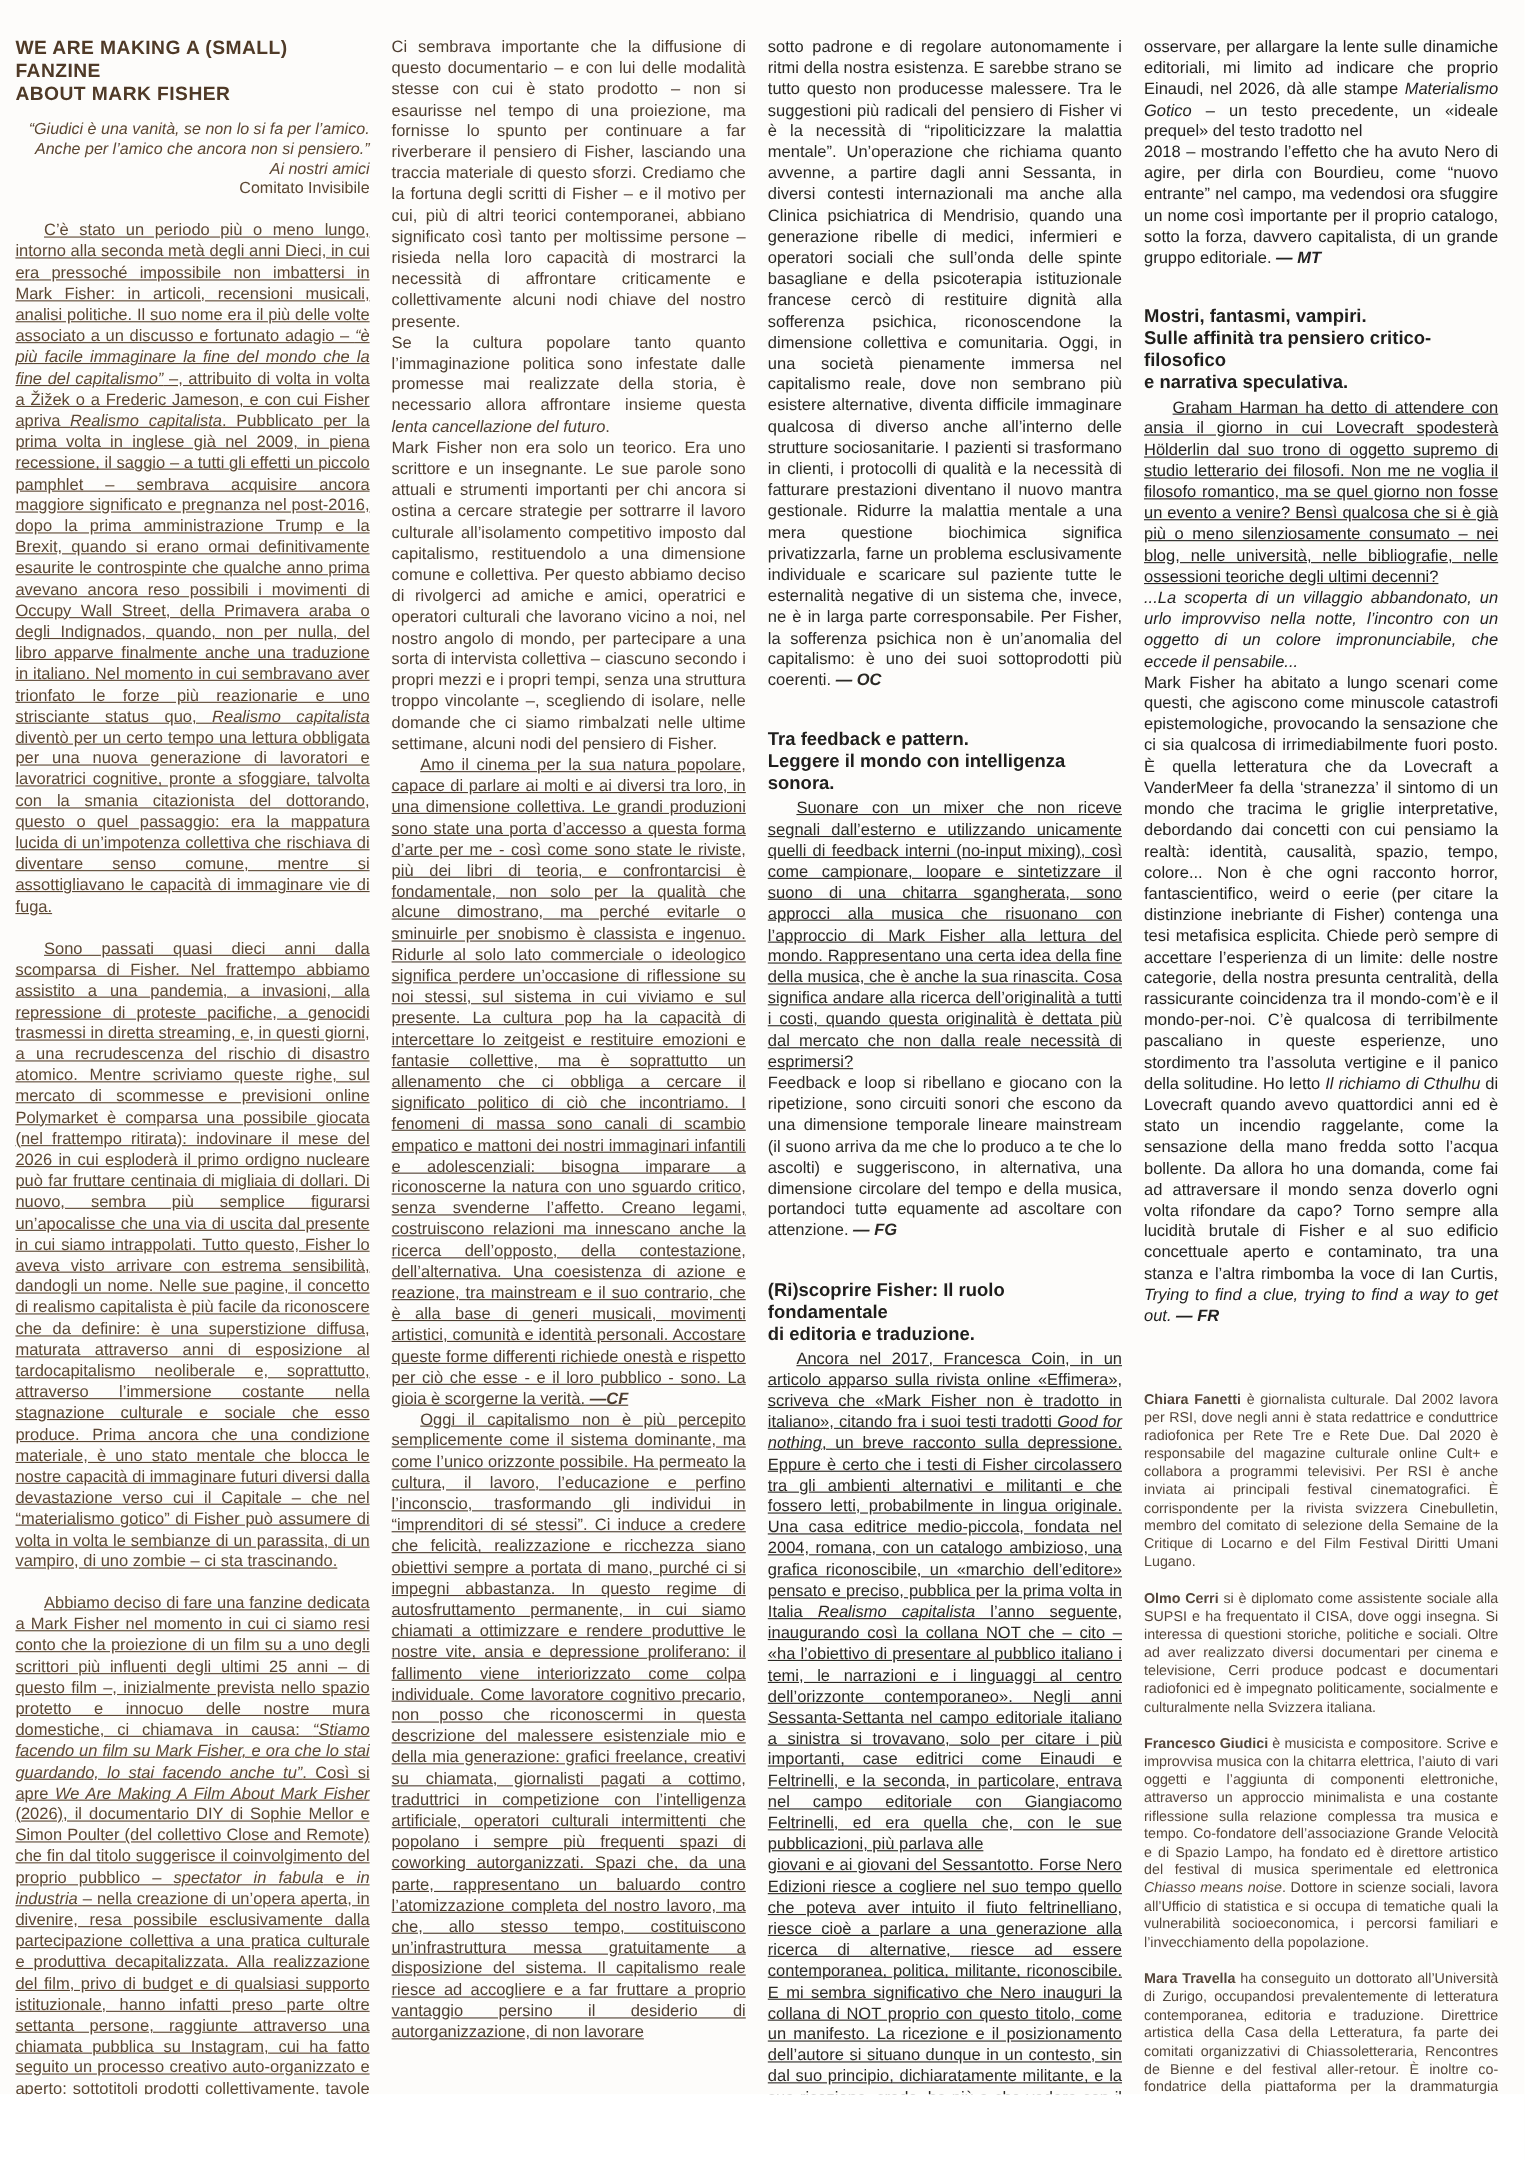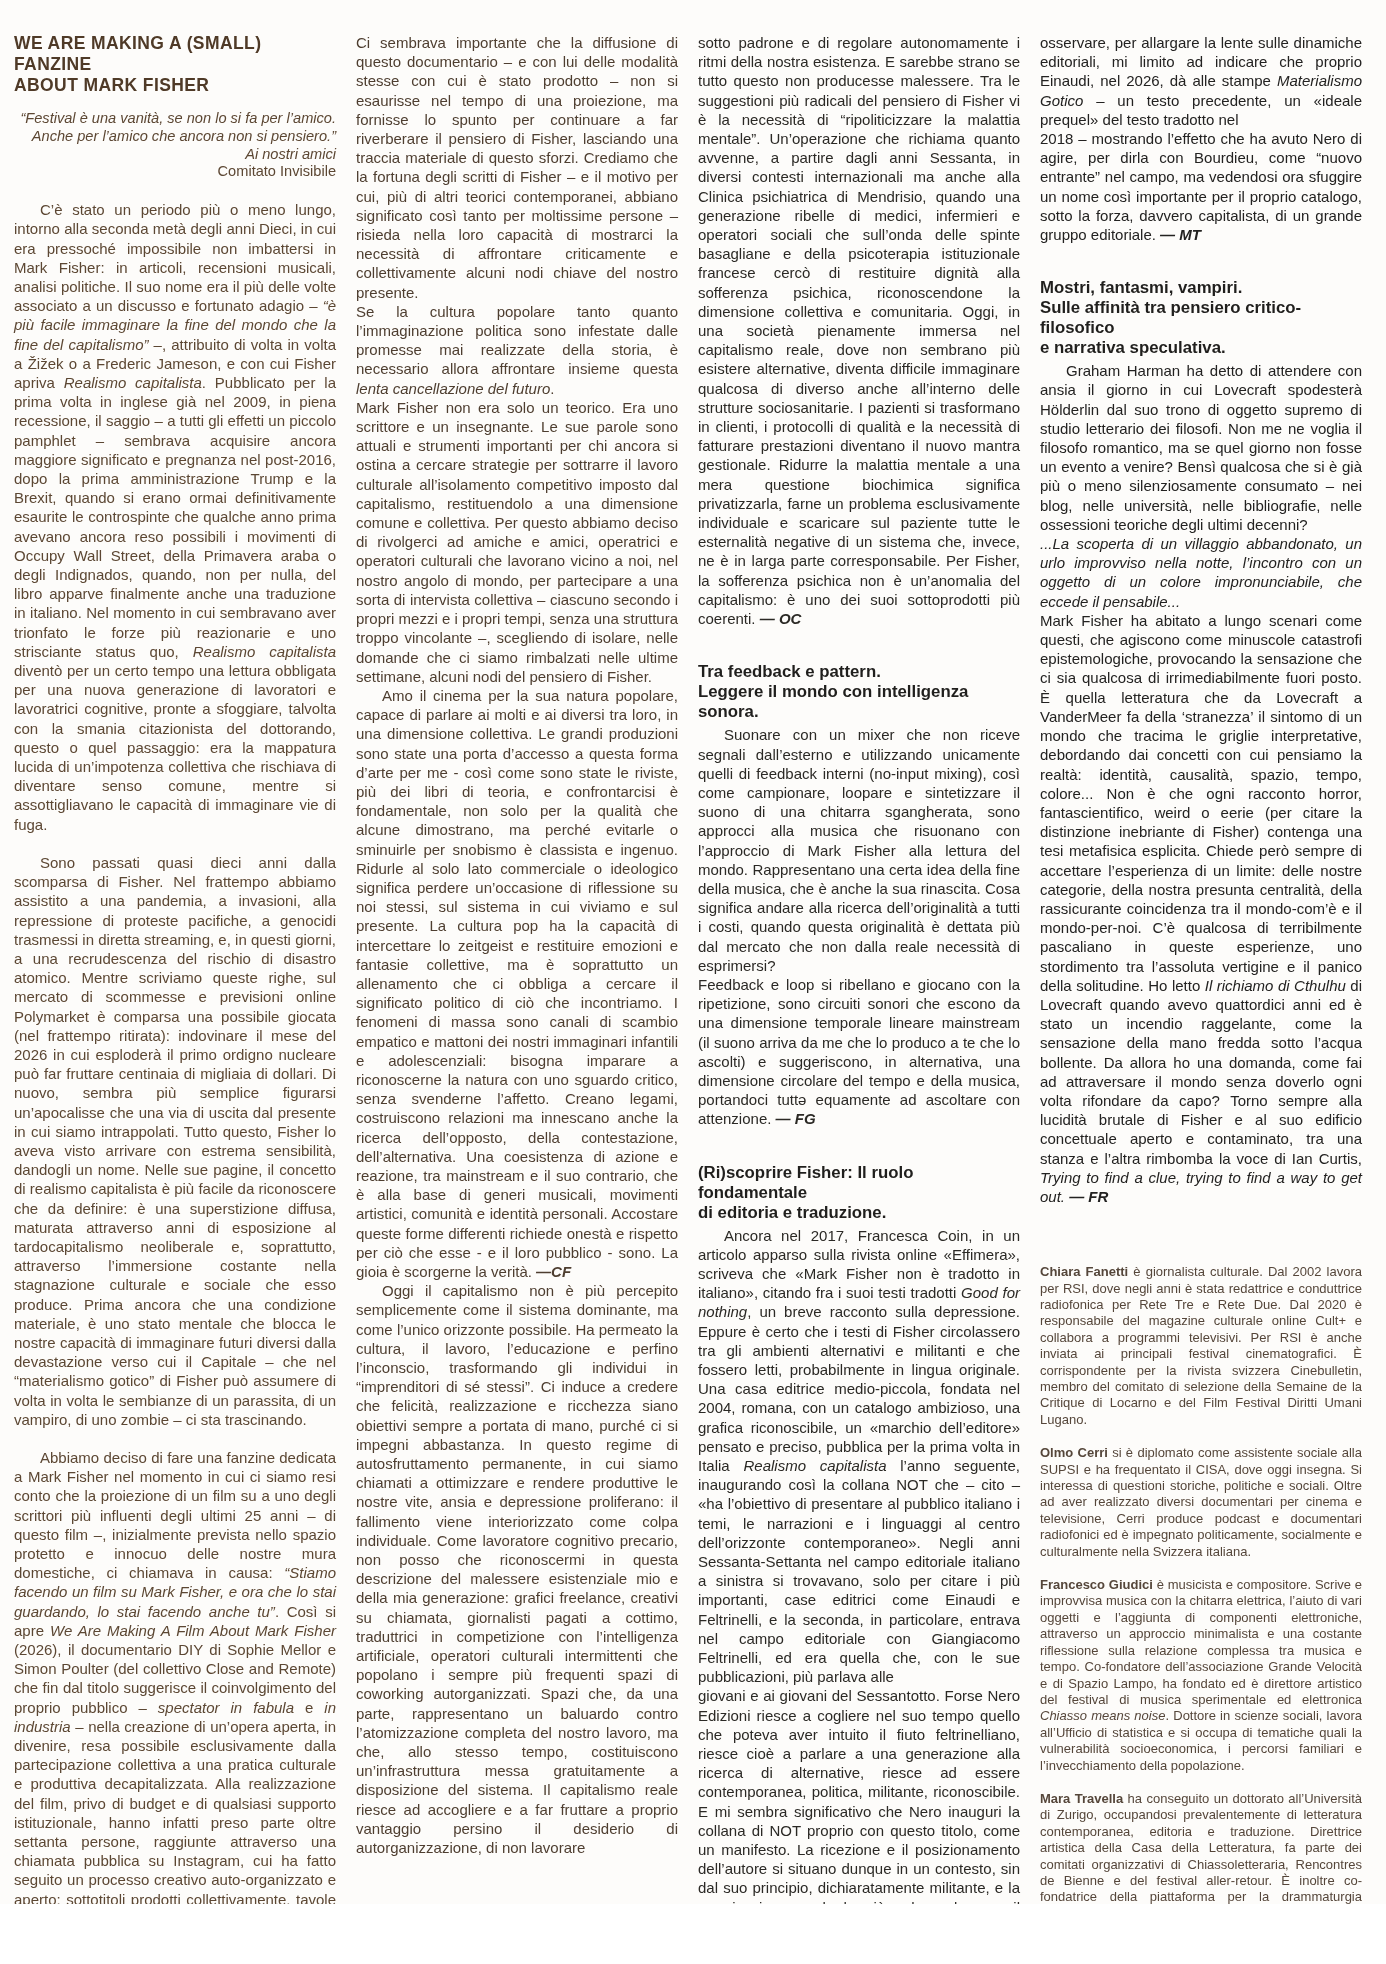--- a/index.html
+++ b/index.html
@@ -31,40 +31,40 @@
   .epigraph div{margin:0;}
   .heading{
     font-weight:700;font-size:16.8px;line-height:20px;
     margin:34px 0 3px 0;text-align:left;white-space:pre-line;
     color:#201f1d;
   }
   .para{
     font-size:15px;line-height:19.2px;margin:0;
   }
   .para.gap{margin-top:19px;}
-  .para.indent{text-indent:26px;}
+  .para.indent{text-indent:26px;text-decoration:underline;}
   .para.italic{font-style:italic;}
   .para:first-child{margin-top:0;}
   em{font-style:italic;}
   .sig{font-weight:700;font-style:italic;white-space:nowrap;}
   .bio{
     font-size:13px;line-height:16.4px;margin:17px 0 0 0;
     color:#55463a;text-align:justify;
   }
   .bio.gap-top{margin-top:58px;}
   .bio strong{font-weight:700;}
 </style>
 </head>
 <body>
 
 <div class="page">
   <div class="col c0">
       <h1 class="title">WE ARE MAKING A (SMALL) FANZINE<br>ABOUT MARK FISHER</h1>
       <div class="epigraph">
-        <div><em>“Festival è una vanità, se non lo si fa per l’amico.</em></div>
+        <div><em>“Giudici è una vanità, se non lo si fa per l’amico.</em></div>
         <div><em>Anche per l’amico che ancora non si pensiero.”</em></div>
         <div><em>Ai nostri amici</em></div>
         <div>Comitato Invisibile</div>
       </div>
       <p class="para indent gap">C’è stato un periodo più o meno lungo, intorno alla seconda metà degli anni Dieci, in cui era pressoché impossibile non imbattersi in Mark Fisher: in articoli, recensioni musicali, analisi politiche. Il suo nome era il più delle volte associato a un discusso e fortunato adagio – <em>“è più facile immaginare la fine del mondo che la fine del capitalismo”</em> –, attribuito di volta in volta a Žižek o a Frederic Jameson, e con cui Fisher apriva <em>Realismo capitalista</em>. Pubblicato per la prima volta in inglese già nel 2009, in piena recessione, il saggio – a tutti gli effetti un piccolo pamphlet – sembrava acquisire ancora maggiore significato e pregnanza nel post-2016, dopo la prima amministrazione Trump e la Brexit, quando si erano ormai definitivamente esaurite le controspinte che qualche anno prima avevano ancora reso possibili i movimenti di Occupy Wall Street, della Primavera araba o degli Indignados, quando, non per nulla, del libro apparve finalmente anche una traduzione in italiano. Nel momento in cui sembravano aver trionfato le forze più reazionarie e uno strisciante status quo, <em>Realismo capitalista</em> diventò per un certo tempo una lettura obbligata per una nuova generazione di lavoratori e lavoratrici cognitive, pronte a sfoggiare, talvolta con la smania citazionista del dottorando, questo o quel passaggio: era la mappatura lucida di un’impotenza collettiva che rischiava di diventare senso comune, mentre si assottigliavano le capacità di immaginare vie di fuga.</p>
       <p class="para indent gap">Sono passati quasi dieci anni dalla scomparsa di Fisher. Nel frattempo abbiamo assistito a una pandemia, a invasioni, alla repressione di proteste pacifiche, a genocidi trasmessi in diretta streaming, e, in questi giorni, a una recrudescenza del rischio di disastro atomico. Mentre scriviamo queste righe, sul mercato di scommesse e previsioni online Polymarket è comparsa una possibile giocata (nel frattempo ritirata): indovinare il mese del 2026 in cui esploderà il primo ordigno nucleare può far fruttare centinaia di migliaia di dollari. Di nuovo, sembra più semplice figurarsi un’apocalisse che una via di uscita dal presente in cui siamo intrappolati. Tutto questo, Fisher lo aveva visto arrivare con estrema sensibilità, dandogli un nome. Nelle sue pagine, il concetto di realismo capitalista è più facile da riconoscere che da definire: è una superstizione diffusa, maturata attraverso anni di esposizione al tardocapitalismo neoliberale e, soprattutto, attraverso l’immersione costante nella stagnazione culturale e sociale che esso produce. Prima ancora che una condizione materiale, è uno stato mentale che blocca le nostre capacità di immaginare futuri diversi dalla devastazione verso cui il Capitale – che nel “materialismo gotico” di Fisher può assumere di volta in volta le sembianze di un parassita, di un vampiro, di uno zombie – ci sta trascinando.</p>
       <p class="para indent gap">Abbiamo deciso di fare una fanzine dedicata a Mark Fisher nel momento in cui ci siamo resi conto che la proiezione di un film su a uno degli scrittori più influenti degli ultimi 25 anni – di questo film –, inizialmente prevista nello spazio protetto e innocuo delle nostre mura domestiche, ci chiamava in causa: <em>“Stiamo facendo un film su Mark Fisher, e ora che lo stai guardando, lo stai facendo anche tu”</em>. Così si apre <em>We Are Making A Film About Mark Fisher</em> (2026), il documentario DIY di Sophie Mellor e Simon Poulter (del collettivo Close and Remote) che fin dal titolo suggerisce il coinvolgimento del proprio pubblico – <em>spectator in fabula</em> e <em>in industria</em> – nella creazione di un’opera aperta, in divenire, resa possibile esclusivamente dalla partecipazione collettiva a una pratica culturale e produttiva decapitalizzata. Alla realizzazione del film, privo di budget e di qualsiasi supporto istituzionale, hanno infatti preso parte oltre settanta persone, raggiunte attraverso una chiamata pubblica su Instagram, cui ha fatto seguito un processo creativo auto-organizzato e aperto: sottotitoli prodotti collettivamente, tavole rotonde, nuove traduzioni, proiezioni in università, centri sociali, circoli e spazi artistici. Un’infrastruttura culturale informale che ha saputo riconfigurare una piattaforma solitamente dominata da feed algoritmici, logiche di visibilità e self-branding, in uno strumento di ricerca e distribuzione che ha trovato la propria forza soprattutto nello sviluppo e nella solidarietà di reti locali.</p>
     </div>
   <div class="col c1">
       <p class="para">Ci sembrava importante che la diffusione di questo documentario – e con lui delle modalità stesse con cui è stato prodotto – non si esaurisse nel tempo di una proiezione, ma fornisse lo spunto per continuare a far riverberare il pensiero di Fisher, lasciando una traccia materiale di questo sforzi. Crediamo che la fortuna degli scritti di Fisher – e il motivo per cui, più di altri teorici contemporanei, abbiano significato così tanto per moltissime persone – risieda nella loro capacità di mostrarci la necessità di affrontare criticamente e collettivamente alcuni nodi chiave del nostro presente.</p>

